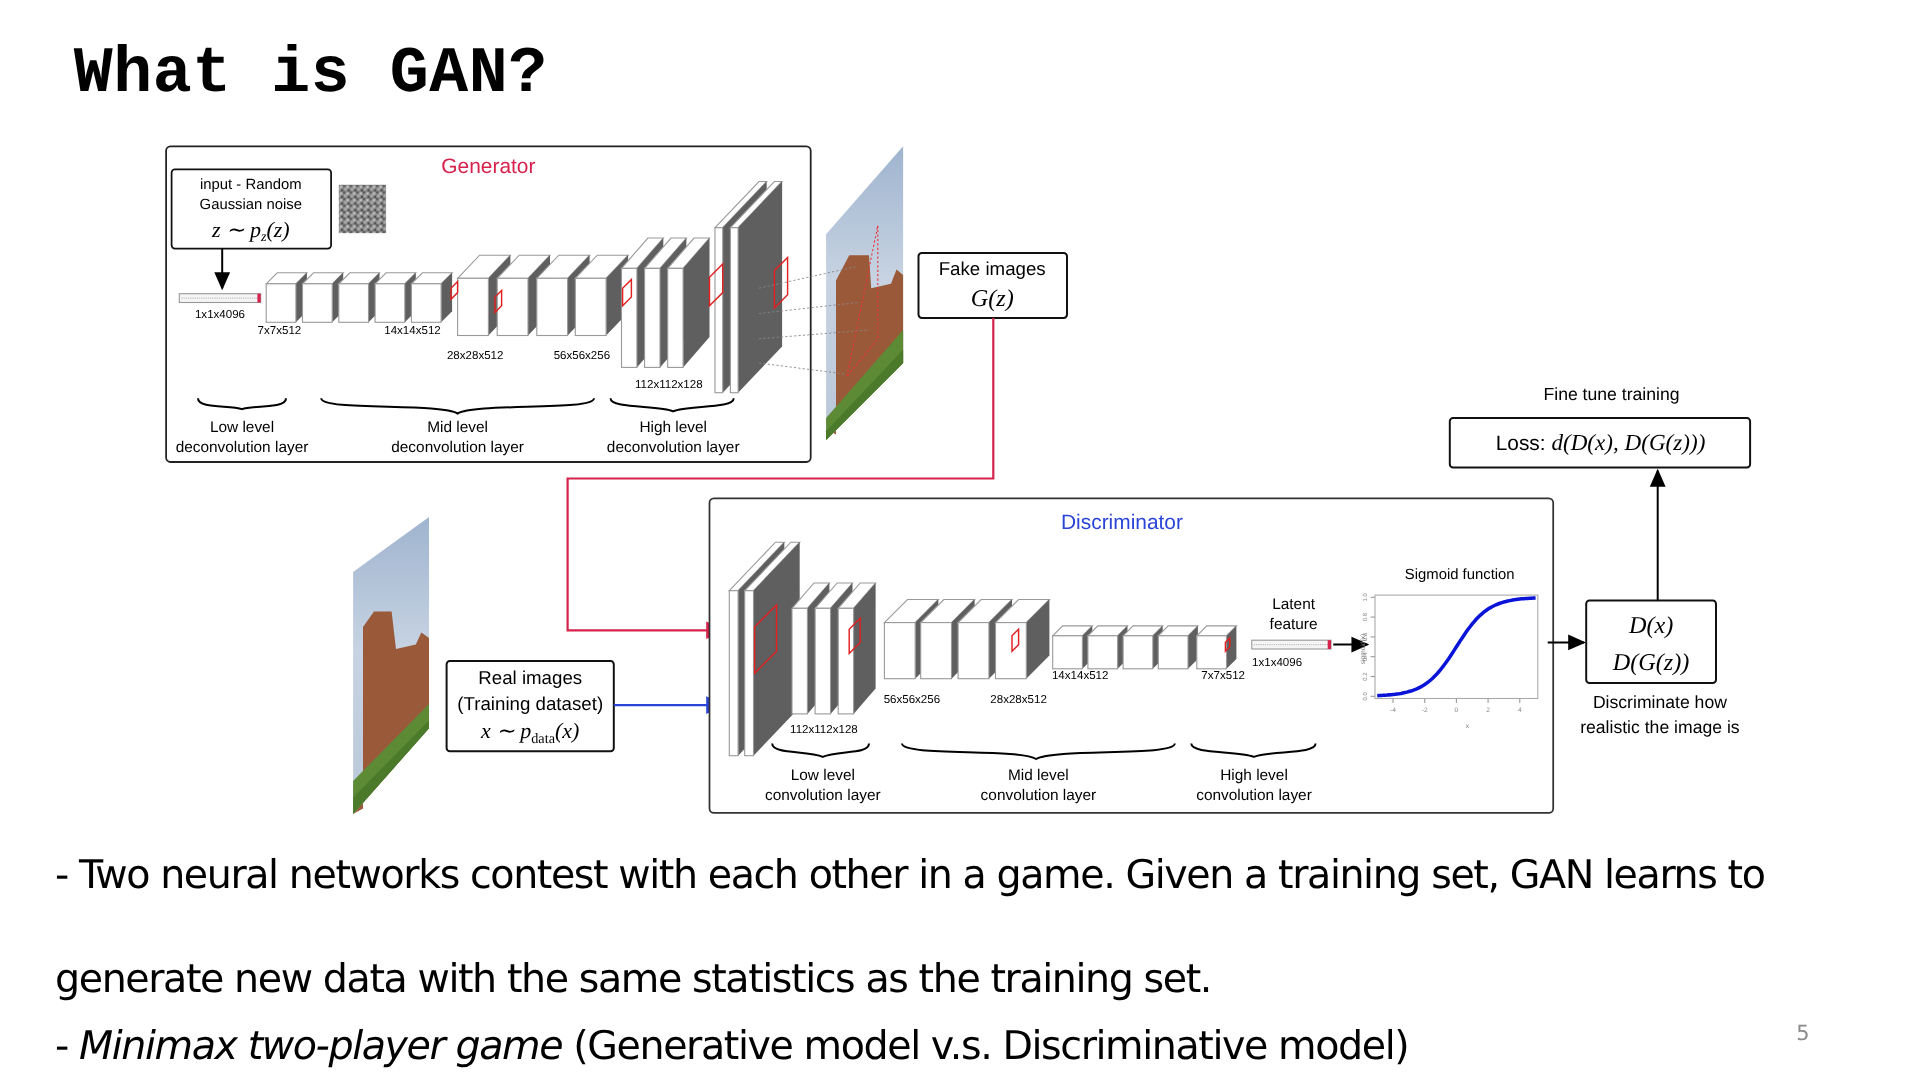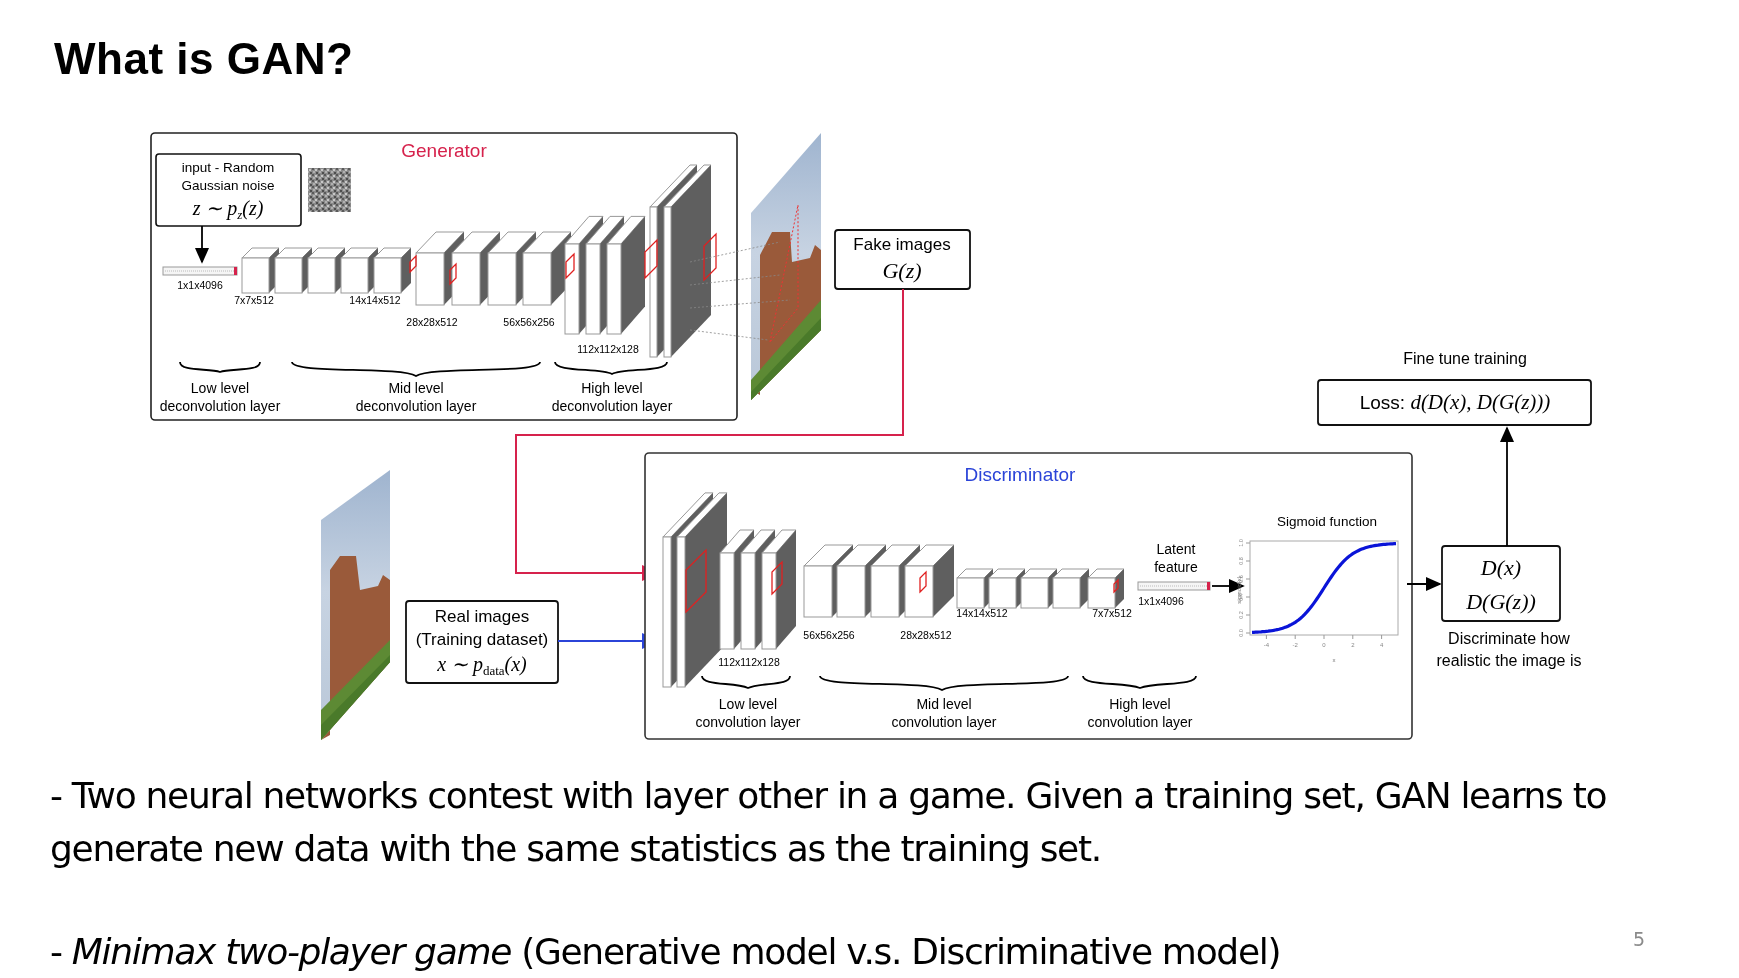--- a/index.html
+++ b/index.html
@@ -1,18 +1,18 @@
 <!DOCTYPE html>
 <html><head>
 <meta charset="utf-8">
 <style>
   html, body { margin:0; padding:0; background:#ffffff; }
   body { width:1739px; height:978px; position:relative; overflow:hidden; font-family:"Liberation Sans", sans-serif; color:#000; }
   .abs { position:absolute; }
-  #slide-title { left:54px; top:34px; font-size:44px; font-weight:bold; letter-spacing:0.5px; font-family:Liberation Sans, sans-serif; }
+  #slide-title { left:67px; top:34px; font-size:59px; font-weight:bold; letter-spacing:0.5px; font-family:Liberation Mono, monospace; }
   #diagram { left:0; top:0; width:1739px; height:760px; }
   .body-text { left:50px; font-size:36px; font-family:"DejaVu Sans", sans-serif; letter-spacing:-1.3px; line-height:1; white-space:nowrap; }
   #page-num { left:1633px; top:928px; font-size:19px; color:#8a8a8a; font-family:"DejaVu Sans", sans-serif; }
   svg text { font-family:"Liberation Sans", sans-serif; }
   .math { font-family:"Liberation Serif", serif; font-style:italic; }
 </style>
 </head>
 <body>
 
 <div id="slide-title" class="abs">What is GAN?</div>
@@ -333,17 +333,17 @@
   <text x="1509" y="644" text-anchor="middle" font-size="16">Discriminate how</text>
   <text x="1509" y="666" text-anchor="middle" font-size="16">realistic the image is</text>
 
   <line x1="1507" y1="546" x2="1507" y2="428" stroke="#000" stroke-width="1.8" marker-end="url(#arr-black)"></line>
 
   <text x="1465" y="364" text-anchor="middle" font-size="16">Fine tune training</text>
   <rect x="1318" y="380" width="273" height="45" rx="3" fill="#fff" stroke="#111" stroke-width="1.8"></rect>
   <text x="1455" y="409" text-anchor="middle" font-size="21"><tspan font-size="19">Loss: </tspan><tspan class="math" font-family="Liberation Serif, serif" font-style="italic">d(D(x), D(G(z)))</tspan></text>
 </svg>
 
-<div class="abs body-text" style="top:778px;">- Two neural networks contest with layer other in a game. Given a training set, GAN learns to</div>
-<div class="abs body-text" style="top:831px;text-align:center;">generate new data with the same statistics as the training set.</div>
+<div class="abs body-text" style="top:778px;">- Two neural networks contest with each other in a game. Given a training set, GAN learns to</div>
+<div class="abs body-text" style="top:873px;text-align:center;">generate new data with the same statistics as the training set.</div>
 <div class="abs body-text" style="top:934px;"><span>- </span><i>Minimax two-player game</i><span> (Generative model v.s. Discriminative model)</span></div>
 
 <div id="page-num" class="abs">5</div>
 
 </body></html>

